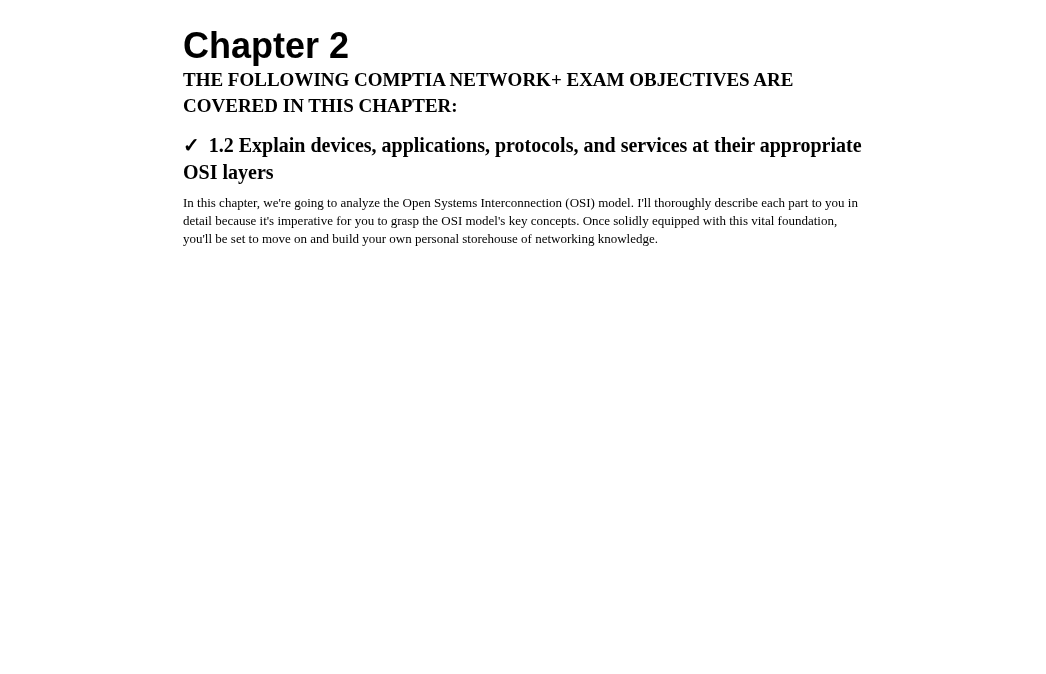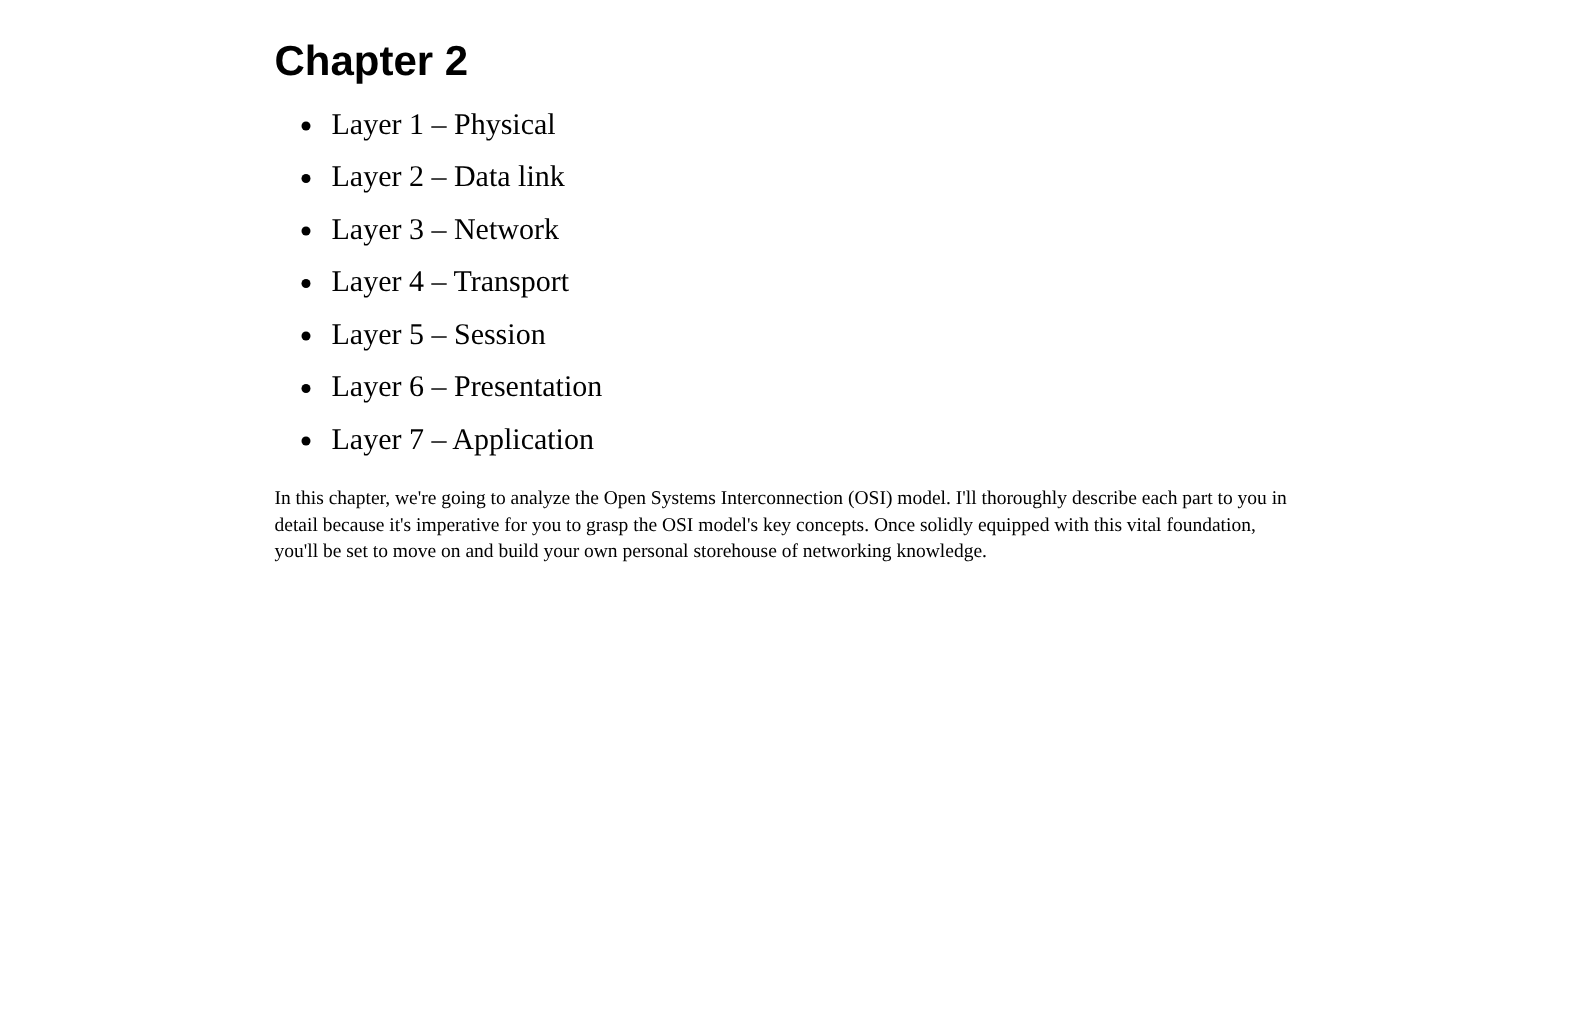--- a/index.html
+++ b/index.html
@@ -9,21 +9,21 @@
       margin: 0;
       padding: 0;
     }
     .page {
       max-width: 680px;
       margin: 0 auto;
       padding: 24px 40px 40px 40px;
     }
     .chapter-number {
       font-family: Arial, Helvetica, sans-serif;
-      font-size: 28px;
+      font-size: 36px;
       font-weight: bold;
       margin: 0;
       line-height: 1.2;
     }
     .chapter-title {
       font-family: Arial, Helvetica, sans-serif;
       font-size: 28px;
       font-weight: bold;
       margin: 0 0 28px 0;
       line-height: 1.2;
@@ -63,27 +63,23 @@
       margin: 6px 0 0 0;
     }
   </style>
 </head>
 <body>
 
 <div class="page">
 
   <h1 class="chapter-number">Chapter 2</h1>
 
+  <p class="objectives-intro">THE FOLLOWING COMPTIA NETWORK+ EXAM OBJECTIVES ARE COVERED IN THIS CHAPTER:</p>
 
+  <p class="objective-line">
+    <span class="check">✓</span>
+    <span>1.2 Explain devices, applications, protocols, and services at their appropriate OSI layers</span>
+  </p>
 
-  <ul class="layer-list">
-    <li>Layer 1 – Physical</li>
-    <li>Layer 2 – Data link</li>
-    <li>Layer 3 – Network</li>
-    <li>Layer 4 – Transport</li>
-    <li>Layer 5 – Session</li>
-    <li>Layer 6 – Presentation</li>
-    <li>Layer 7 – Application</li>
-  </ul>
 
   <p class="body-text">In this chapter, we're going to analyze the Open Systems Interconnection (OSI) model. I'll thoroughly describe each part to you in detail because it's imperative for you to grasp the OSI model's key concepts. Once solidly equipped with this vital foundation, you'll be set to move on and build your own personal storehouse of networking knowledge.</p>
 
 </div>
 
 </body></html>

